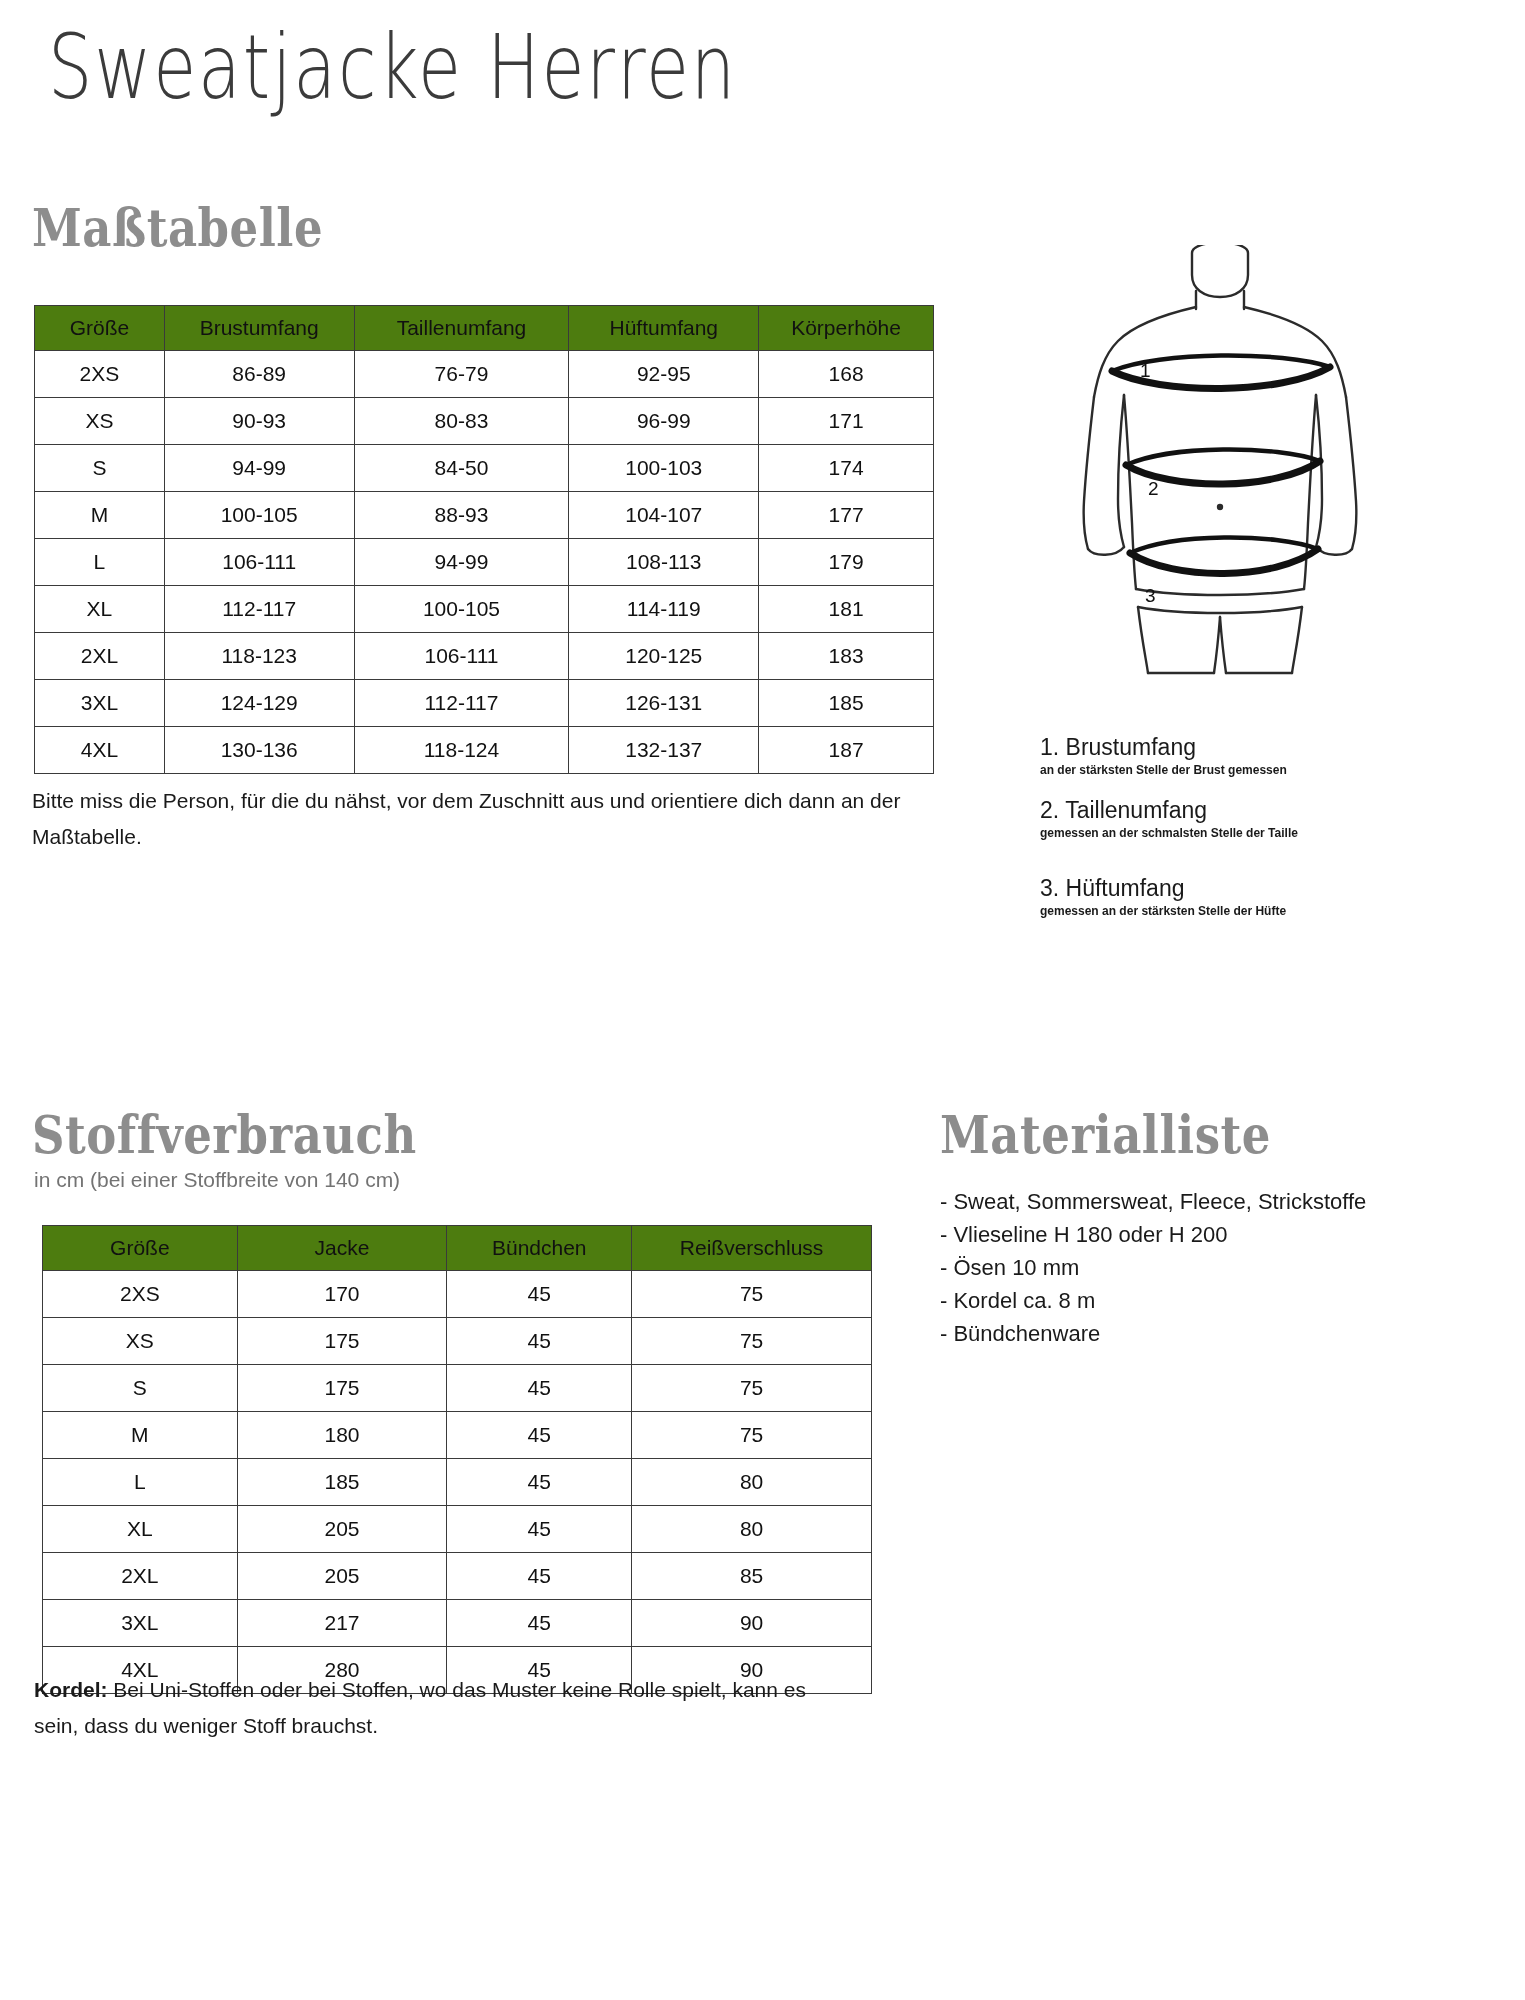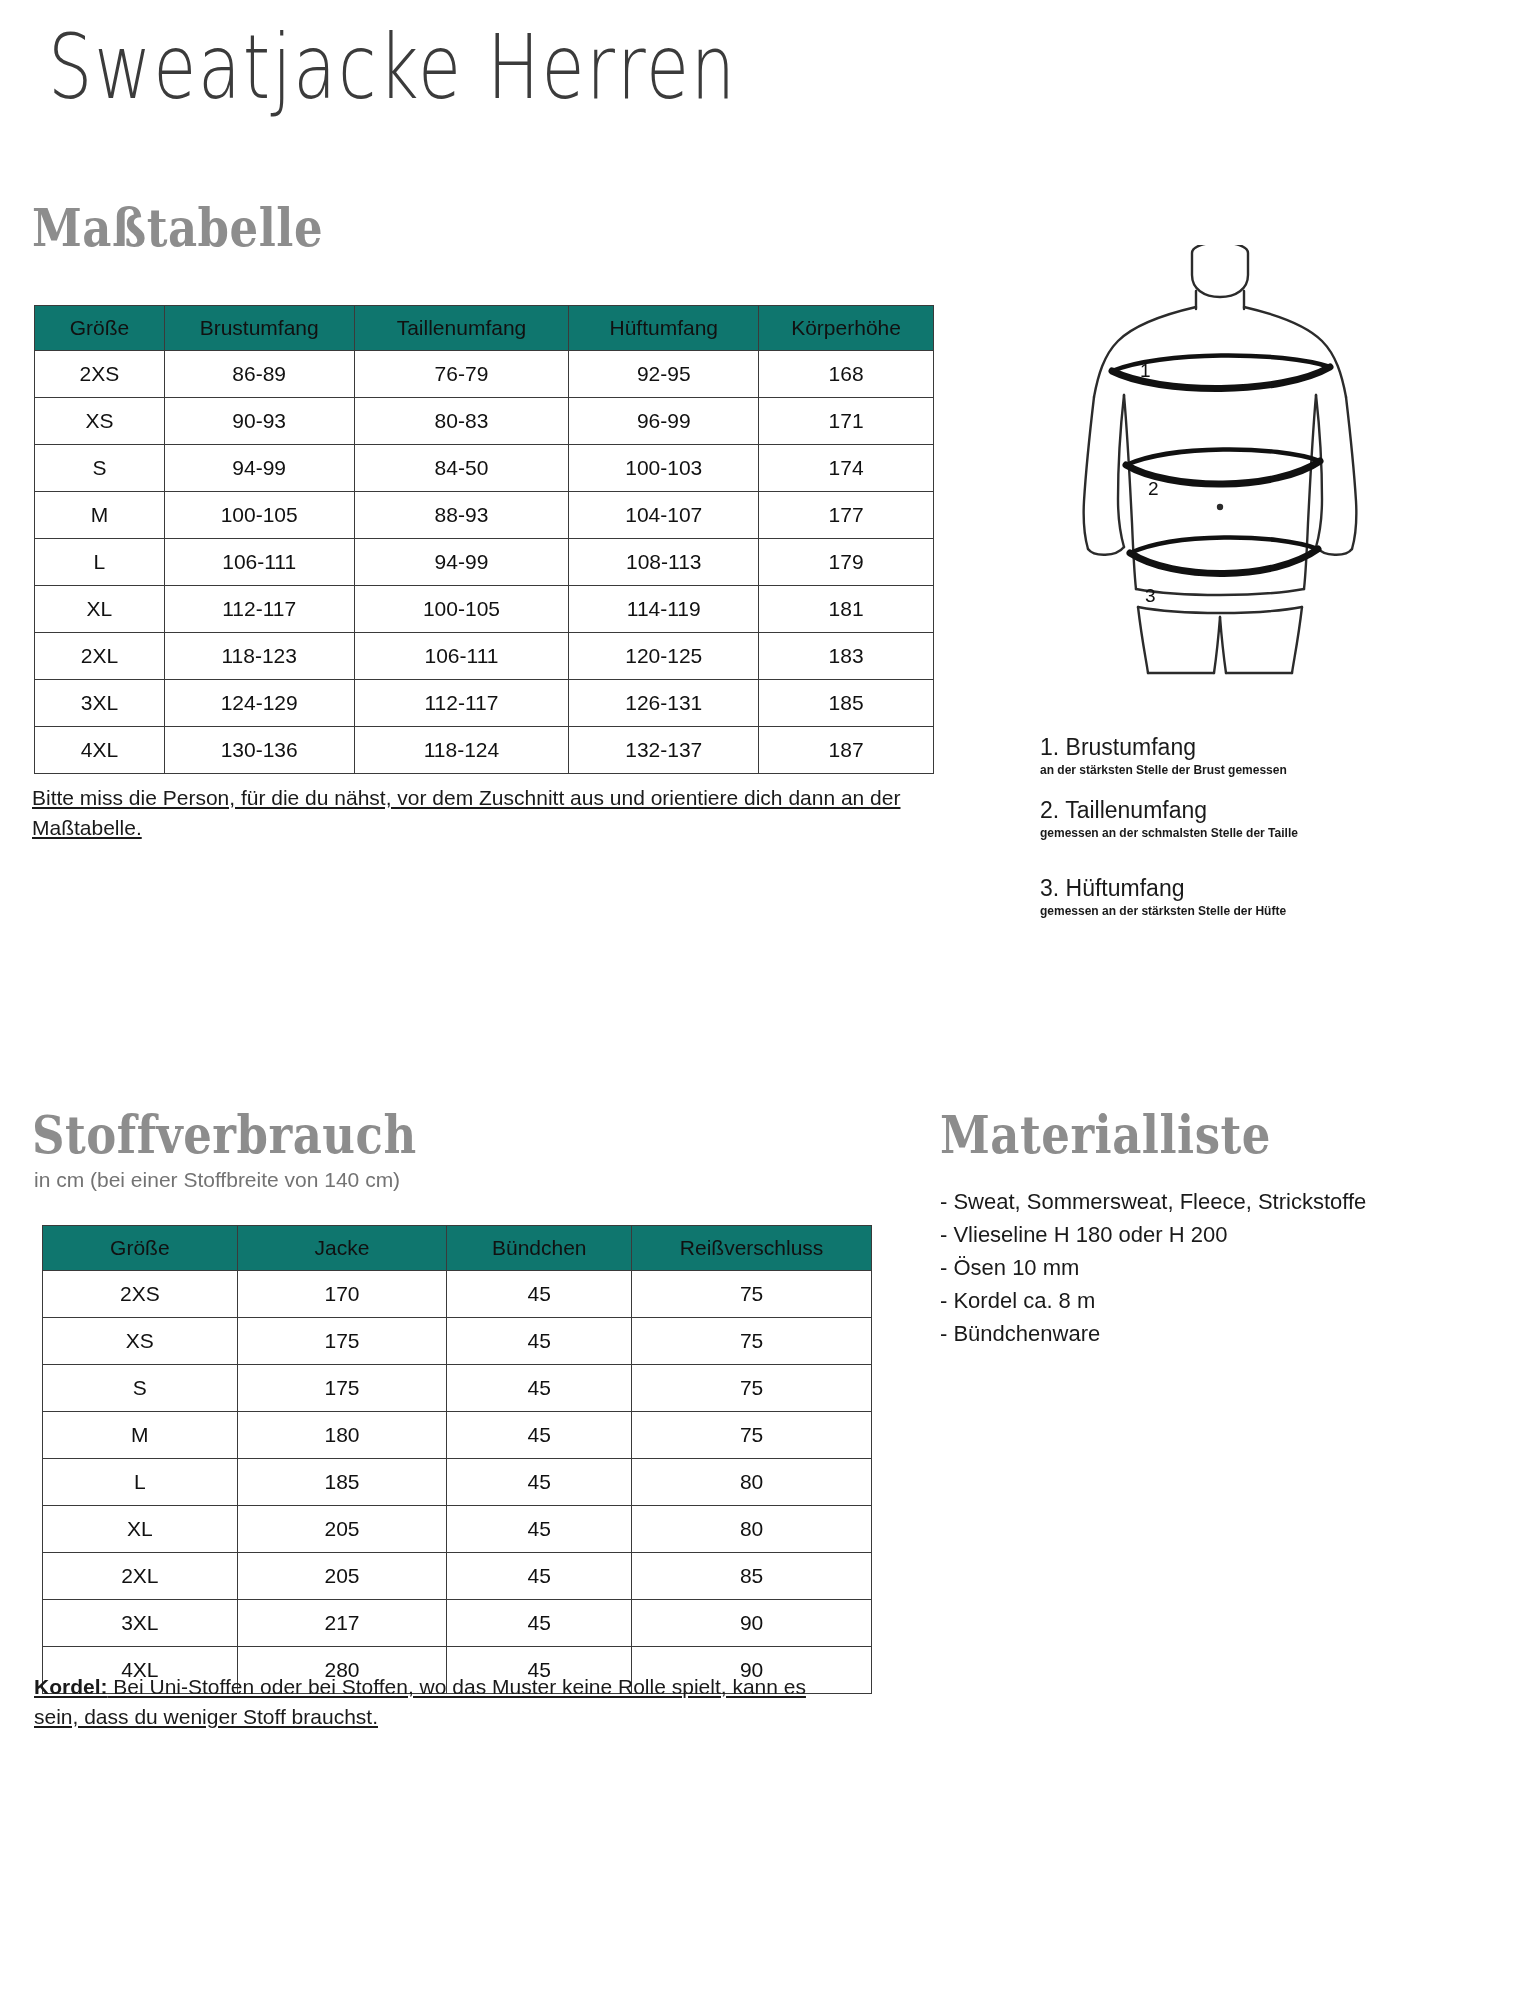--- a/index.html
+++ b/index.html
@@ -77,21 +77,21 @@
   table.data-table th,
   table.data-table td {
     border: 1px solid #3a3a3a;
     text-align: center;
     vertical-align: middle;
     padding: 0;
     height: 46px;
     font-weight: normal;
   }
   table.data-table thead th {
-    background: #0f766e;
+    background: #4d7c0f;
     font-size: 21px;
     height: 44px;
   }
 
   #table-masstabelle {
     position: absolute;
     left: 34px;
     top: 305px;
     width: 900px;
   }
@@ -110,23 +110,22 @@
   #table-stoffverbrauch col.s-size { width: 195px; }
   #table-stoffverbrauch col.s-jack { width: 210px; }
   #table-stoffverbrauch col.s-cuff { width: 185px; }
   #table-stoffverbrauch col.s-zip  { width: 240px; }
 
   
   .note-text {
     position: absolute;
     font-family: "Liberation Sans", sans-serif;
     font-size: 21px;
-    line-height: 30px;
+    line-height: 36px;
     color: #1a1a1a;
-    text-decoration: underline;
   }
   #note-measure {
     left: 32px;
     top: 783px;
     width: 890px;
   }
   #note-hinweis {
     left: 34px;
     top: 1672px;
     width: 790px;

